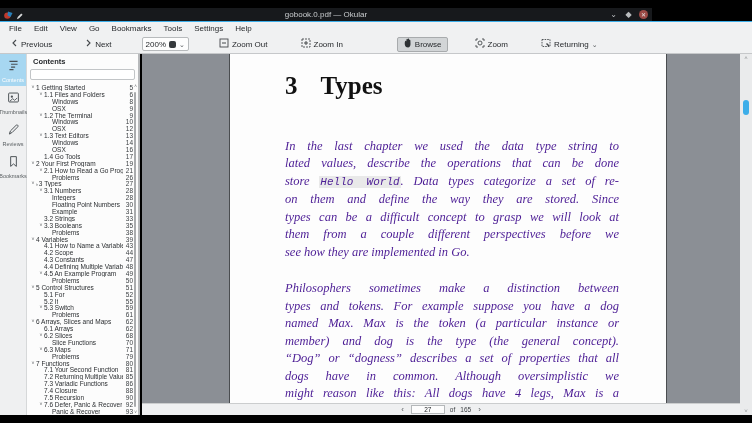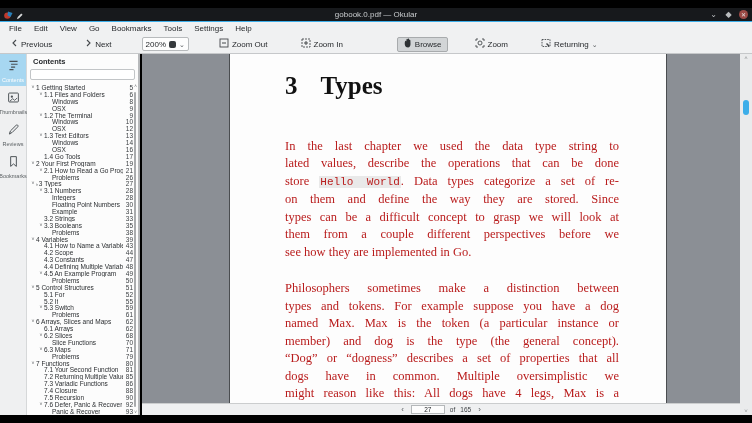--- a/index.html
+++ b/index.html
@@ -1,21 +1,21 @@
 <!DOCTYPE html>
 <html><head>
 <meta charset="utf-8">
 <style>
   * { margin:0; padding:0; box-sizing:border-box; }
   html,body { background:#000; }
   .screen { position:relative; width:752px; height:423px; background:#000; overflow:hidden;
             font-family:"Liberation Sans", sans-serif; }
 
   
-  .titlebar { position:absolute; top:8px; left:0; width:752px; height:13px;
+  .titlebar { position:absolute; top:8px; left:0; width:652px; height:13px;
               background:#17191c; display:flex; align-items:center; padding:0 4px; }
   .titlebar .title { position:absolute; left:0; right:0; text-align:center;
                      font-size:8px; color:#c9ccce; }
   .app-icons { display:flex; gap:3px; align-items:center; z-index:1; }
   .win-controls { margin-left:auto; display:flex; gap:6px; align-items:center; z-index:1; }
   .win-btn { width:9px; height:9px; display:flex; align-items:center; justify-content:center;
              color:#b9bcbe; font-size:8px; line-height:1; }
   .close-circle { width:9px; height:9px; border-radius:50%; background:#9b4a46; color:#e6e6e6;
                   font-size:6px; display:flex; align-items:center; justify-content:center; }
   .accent-line { position:absolute; top:21px; left:0; width:752px; height:1px; background:#3daee9; }
@@ -70,21 +70,21 @@
   .tree-sb .thumb { position:absolute; left:1px; width:2px; top:8px; bottom:8px; background:#a9abad; border-radius:1px; }
 
   .viewarea { position:absolute; top:54px; left:142px; width:598px; height:361px; background:#8b8f95; overflow:hidden; }
   .page { position:absolute; left:87px; top:0; width:438px; bottom:12px; background:#fdfdfd;
           border-left:1px solid #4a4d50; border-right:1px solid #4a4d50;
           padding:18px 48px 0 55px; overflow:hidden; }
   .doc-heading { font-family:"Liberation Serif", serif; font-weight:bold; font-size:25px;
                  color:#111; line-height:1.15; }
   .doc-heading .hnum { margin-right:23px; }
   .doc-body { margin-top:37px; font-family:"Liberation Serif", serif; font-size:12.5px;
-              line-height:17.5px; color:#b91c1c; }
+              line-height:17.5px; color:#4c1d95;font-style:italic; }
   .para + .para { margin-top:19px; }
   .line { width:334px; }
   .line.j { text-align:justify; text-align-last:justify; }
   .icode { font-family:"Liberation Mono", monospace; font-size:11px; background:#e9e9e9; padding:0 1px; }
 
   .statusbar { position:absolute; left:0; right:0; bottom:0; height:12px; background:#eff0f1;
                border-top:1px solid #cbcdce; display:flex; align-items:center; justify-content:center; gap:5px; }
   .pager-arrow { font-size:8px; color:#55595c; line-height:1; background:none; border:none; padding:0 2px; }
   .page-input { width:34px; height:9px; border:1px solid #b5b8ba; background:#fdfdfd;
                 font-size:6.5px; text-align:center; font-family:inherit; color:#26292c; }
@@ -492,21 +492,21 @@
             <div class="line j">types can be a difficult concept to grasp we will look at</div>
             <div class="line j">them from a couple different perspectives before we</div>
             <div class="line">see how they are implemented in Go.</div>
           </div>
           <div class="para">
             <div class="line j">Philosophers sometimes make a distinction between</div>
             <div class="line j">types and tokens. For example suppose you have a dog</div>
             <div class="line j">named Max. Max is the token (a particular instance or</div>
             <div class="line j">member) and dog is the type (the general concept).</div>
             <div class="line j">“Dog” or “dogness” describes a set of properties that all</div>
-            <div class="line j">dogs have in common. Multiple oversimplistic we</div>
+            <div class="line j">dogs have in common. Although oversimplistic we</div>
             <div class="line j">might reason like this: All dogs have 4 legs, Max is a</div>
             <div class="line j">dog, therefore Max has 4 legs. Types in a program-</div>
           </div>
         </div>
     </div>
     <div class="statusbar">
       <button class="pager-arrow">‹</button>
       <input class="page-input" value="27" style="">
       <span class="of-label">of</span>
       <span class="total-label">165</span>

